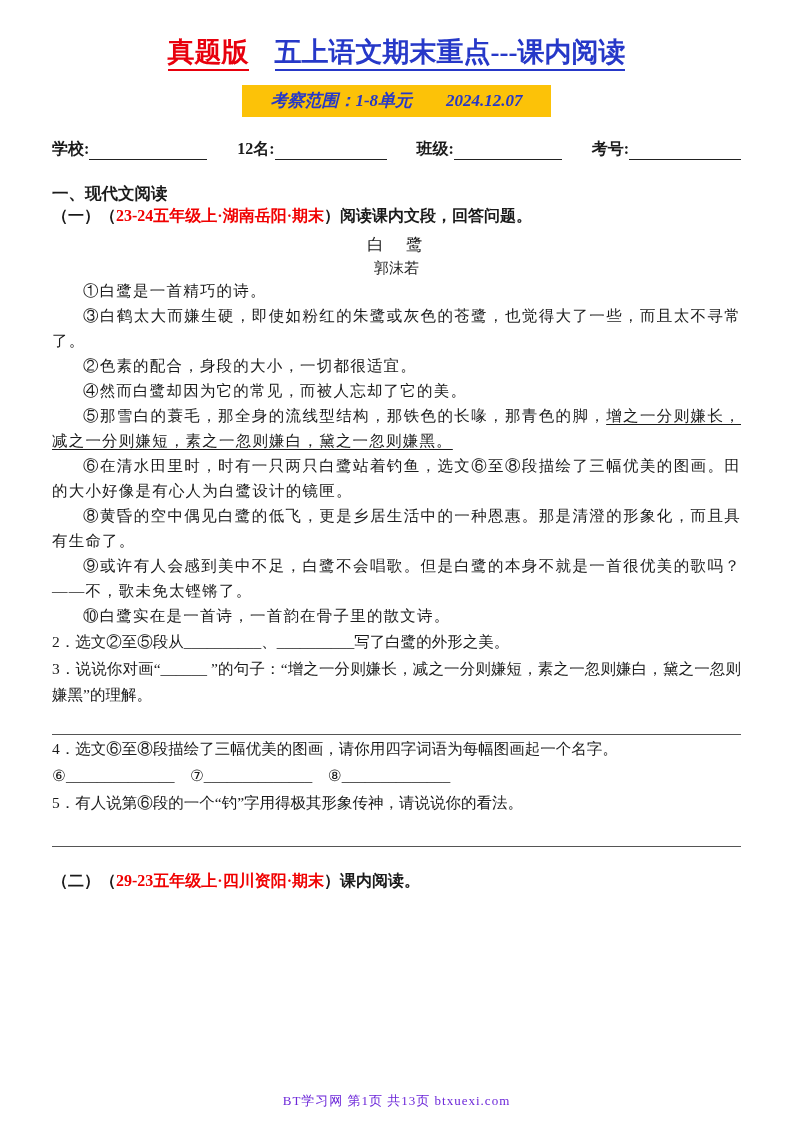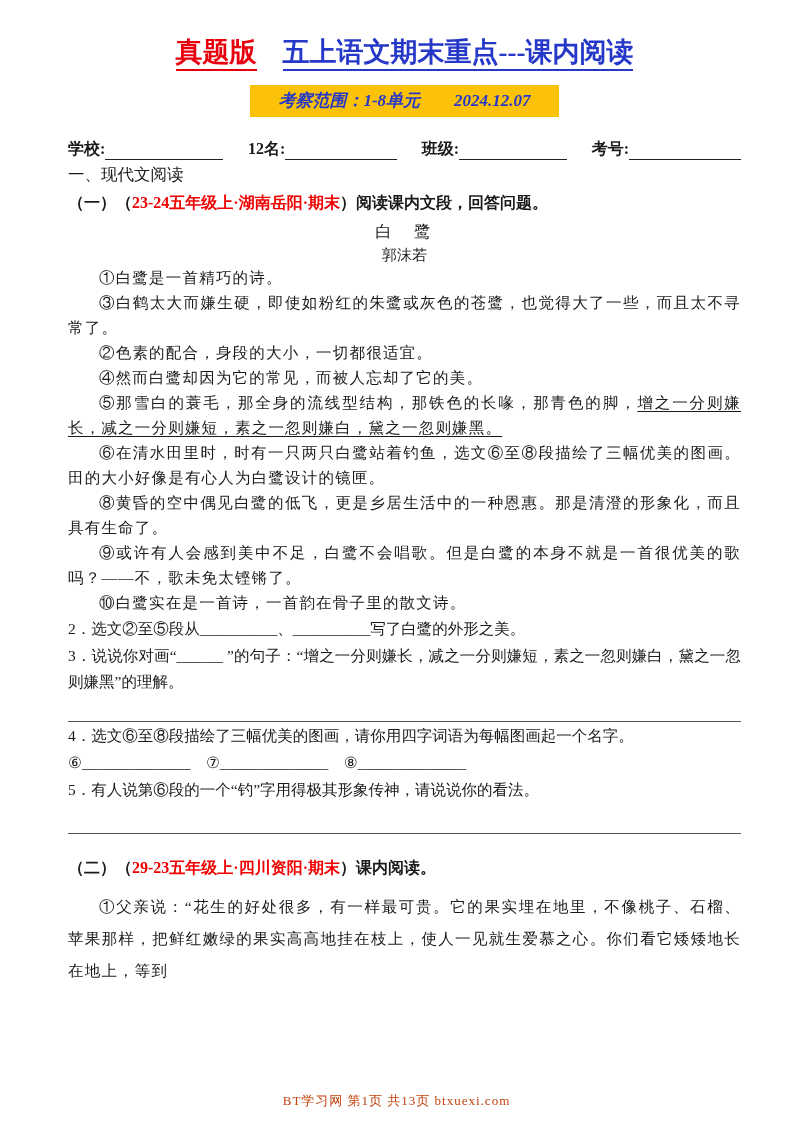--- a/index.html
+++ b/index.html
@@ -1,54 +1,54 @@
 <!DOCTYPE html>
 <html><head>
 <meta charset="utf-8">
 <style>
   html,body{margin:0;padding:0;}
   body{
     width:793px;height:1122px;background:#ffffff;color:#1a1a1a;
     font-family:"Liberation Serif","DejaVu Serif",serif;
     overflow:hidden;
   }
-  .page{position:relative;width:793px;height:1122px;padding:36px 52px 0 68px;box-sizing:border-box;}
+  .page{position:relative;width:793px;height:1122px;padding:36px 52px 0 52px;box-sizing:border-box;}
   
   .title-row{text-align:center;font-size:27px;font-weight:bold;line-height:1.25;white-space:nowrap;}
   .title-red{color:#e8000d;border-bottom:2px solid #e8000d;padding-bottom:2px;}
   .title-blue{color:#2638c8;border-bottom:2px solid #2638c8;padding-bottom:2px;margin-left:26px;}
   
   .banner-row{text-align:center;margin-top:15px;font-style:italic;}
   .banner{display:inline-block;background:#fcc208;color:#2638c8;font-weight:bold;
           font-size:17px;line-height:1.55;padding:3px 28px;white-space:pre;}
   
   .form-row{display:flex;justify-content:space-between;align-items:flex-end;margin-top:22px;
             font-size:16px;font-weight:bold;}
   .form-item{display:flex;align-items:flex-end;}
   .blank-line{display:inline-block;border-bottom:1px solid #222;height:18px;}
   .b1{width:118px;} .b2{width:112px;} .b3{width:108px;} .b4{width:112px;}
   
-  .sec-heading{margin-top:4px;font-size:16.5px;font-weight:normal;}
-  .part-heading{margin-top:7px;font-size:16px;font-weight:bold;}
+  .sec-heading{margin-top:23px;font-size:16.5px;font-weight:bold;}
+  .part-heading{margin-top:1px;font-size:16px;font-weight:bold;}
   .red{color:#f00000;}
   
   .essay-title{margin-top:7px;text-align:center;font-size:16.5px;letter-spacing:3px;}
   .essay-author{text-align:center;font-size:15px;margin-top:3px;}
   .essay p{margin:0;font-size:15.5px;line-height:25px;text-align:justify;text-indent:2em;letter-spacing:1.2px;}
   .u{text-decoration:underline;text-underline-offset:3px;}
   
   .questions p{margin:1px 0 0 0;font-size:15.5px;line-height:26px;text-align:justify;}
   .spacer1{height:26px;} .spacer2{height:30px;}
   .divider{border:none;border-top:1px solid #555;margin:0;}
   
   .part2-heading{margin-top:24px;font-size:16px;font-weight:bold;}
   .part2-para{margin:12px 0 0 0;font-size:15.5px;line-height:32px;text-align:justify;text-indent:2em;letter-spacing:1.2px;}
   
   .footer{position:absolute;left:0;bottom:12px;width:100%;text-align:center;
-          color:#c2410c;font-size:13px;letter-spacing:1px;}
+          color:#6d28d9;font-size:13px;letter-spacing:1px;}
 </style>
 </head>
 <body>
 
 <div class="page">
 
   <div class="title-row">
     <span class="title-red">真题版</span><span class="title-blue">五上语文期末重点---课内阅读</span>
   </div>
 
@@ -104,17 +104,16 @@
     <p>⑥______________　⑦______________　⑧______________</p>
     <p>5．有人说第⑥段的一个“钓”字用得极其形象传神，请说说你的看法。</p>
     <div class="spacer2"></div>
     <hr class="divider">
   </div>
 
   <div class="part2-heading">
     <span>（二）（</span><span class="red">29-23五年级上·四川资阳·期末</span><span>）课内阅读。</span>
   </div>
 
-  <p class="part2-para">①父亲说：“花生的好处很多，有一样最可贵。它的果实埋在地里，不像桃子、石榴、苹果那样，把鲜红嫩绿的果实高高地挂在枝上，使人一见就生爱慕之心。你们看它矮矮地长在地上，等到</p>
 
   <div class="footer">BT学习网 第1页 共13页 btxuexi.com</div>
 
 </div>
 
 </body></html>

